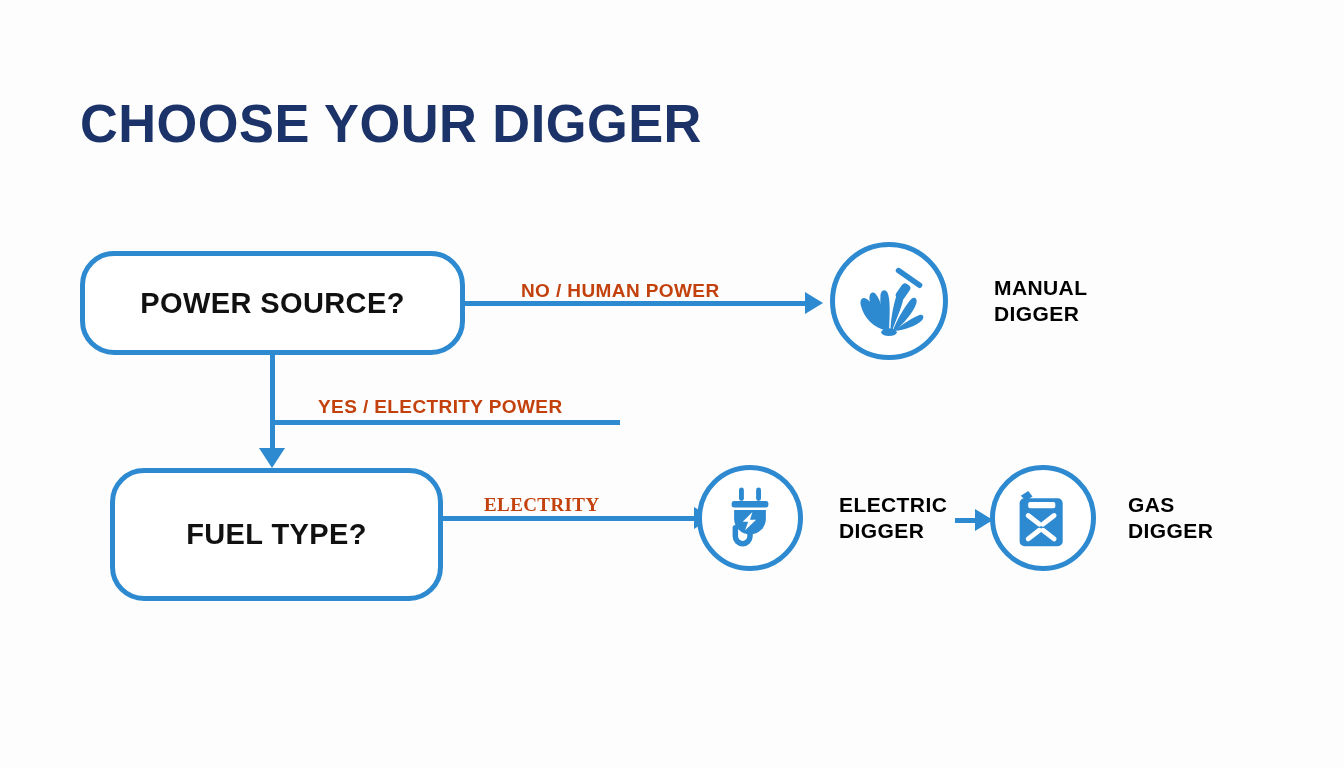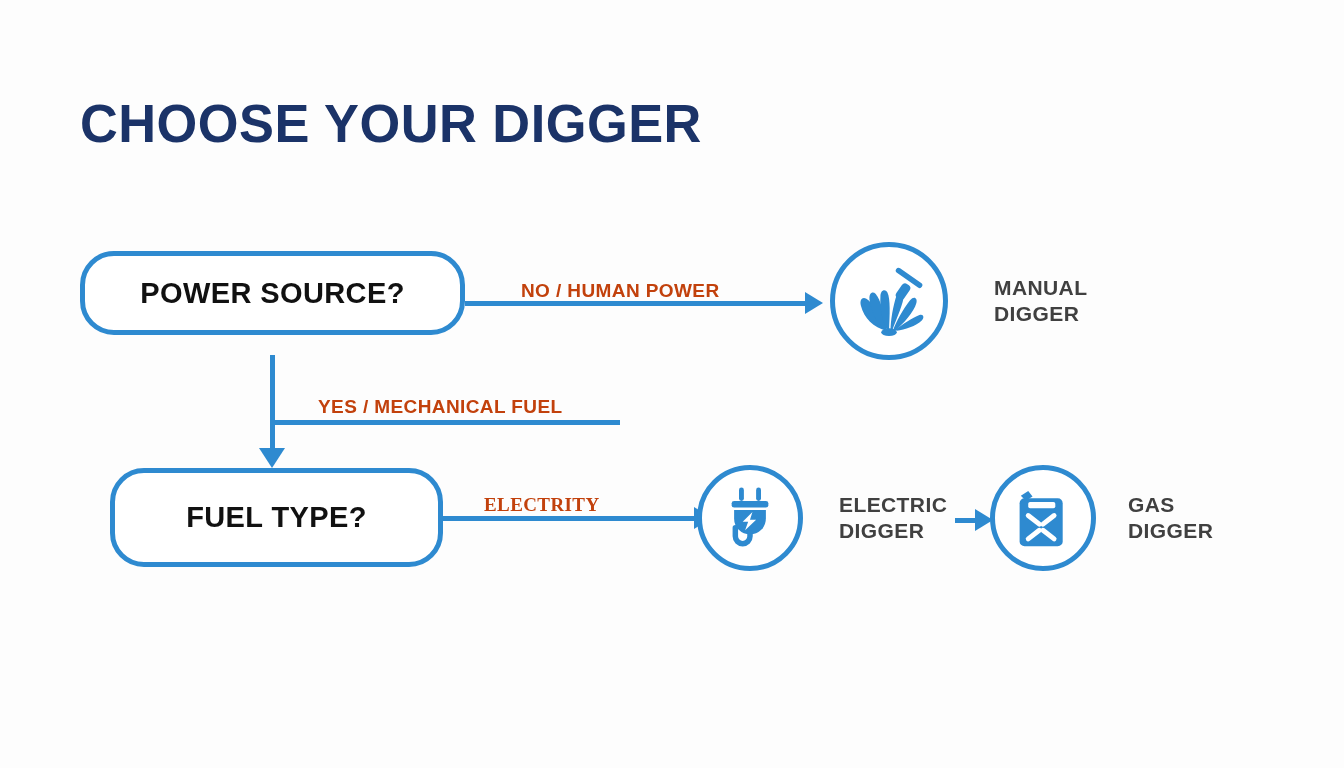--- a/index.html
+++ b/index.html
@@ -51,27 +51,27 @@
     font-size: 29px;
     font-weight: 700;
     color: #111111;
     letter-spacing: 0.4px;
     white-space: nowrap;
   }
   #box-power {
     left: 80px;
     top: 251px;
     width: 385px;
-    height: 84px;
+    height: 104px;
   }
   #box-fuel {
     left: 110px;
     top: 468px;
     width: 333px;
-    height: 99px;
+    height: 133px;
   }
 
   
   .line-h {
     position: absolute;
     height: 5px;
     background: #2e8ad0;
   }
   .line-v {
     position: absolute;
@@ -134,21 +134,21 @@
     border-radius: 50%;
     background: #ffffff;
     display: flex;
     align-items: center;
     justify-content: center;
     flex: 0 0 auto;
   }
   .outcome-label {
     font-size: 21px;
     font-weight: 700;
-    color: #404040;
+    color: #000000;
     line-height: 1.22;
     letter-spacing: 0.4px;
     white-space: pre-line;
   }
   #outcome-manual  { left: 830px; top: 242px; }
   #outcome-manual .icon-circle { width: 118px; height: 118px; }
   #outcome-manual .outcome-label { margin-left: 46px; }
 
   #outcome-electric { left: 697px; top: 465px; }
   #outcome-electric .icon-circle { width: 106px; height: 106px; }
@@ -165,21 +165,21 @@
 
   <div class="page-title">CHOOSE YOUR DIGGER</div>
 
   <div class="line-h" id="edge-human-line"></div>
   <div class="arrow-right" id="edge-human-arrow"></div>
   <div class="edge-label" id="label-human">NO / HUMAN POWER</div>
 
   <div class="line-v" id="edge-mech-vline"></div>
   <div class="line-h" id="edge-mech-hline"></div>
   <div class="arrow-down" id="edge-mech-arrow"></div>
-  <div class="edge-label" id="label-mech">YES / MECHANICAL FUEL</div>
+  <div class="edge-label" id="label-mech">YES / ELECTRITY POWER</div>
 
   <div class="line-h" id="edge-elec-line"></div>
   <div class="arrow-right" id="edge-elec-arrow"></div>
   <div class="edge-label" id="label-elec">ELECTRITY</div>
 
   <div class="line-h" id="edge-gas-line"></div>
   <div class="arrow-right" id="edge-gas-arrow"></div>
 
   <div class="decision-box" id="box-power">
     <span class="box-label">POWER SOURCE?</span>

